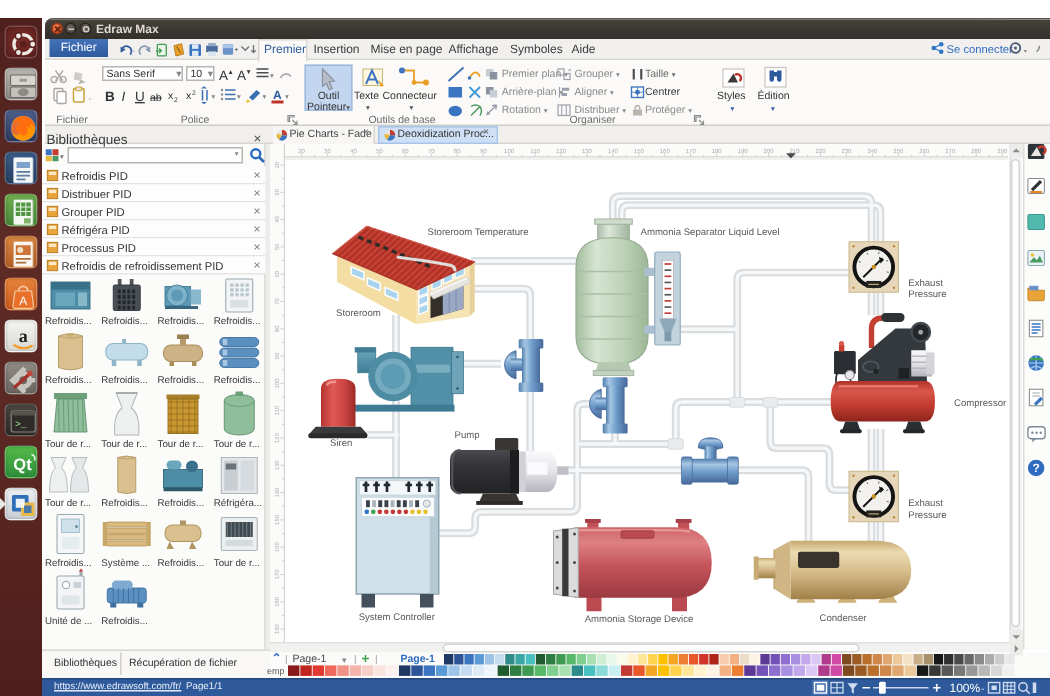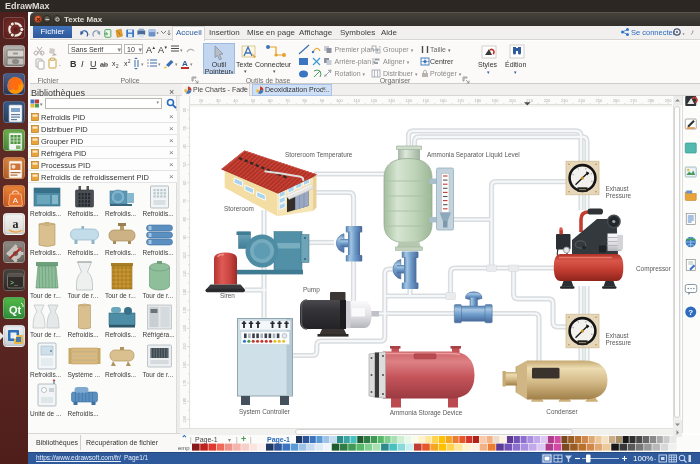--- a/index.html
+++ b/index.html
@@ -11,21 +11,20 @@
   #launcher { position:absolute; left:0; top:12px; width:28px; height:452px; z-index:49;
     background:linear-gradient(180deg,#4e201d 0%,#5d2b25 30%,#5a2621 70%,#4f1e1b 100%); }
   .tile { position:absolute; z-index:51; left:2.5px; width:22px; height:22px; border-radius:4px; border:1px solid rgba(255,255,255,0.18); box-shadow:inset 0 0 2px rgba(0,0,0,0.25); overflow:hidden; }
   #titlebar { position:absolute; left:30px; top:12px; width:670px; height:14px; background:linear-gradient(180deg,#474239 0%,#3b3733 55%,#33302b 100%); border-top-left-radius:5px; border-top:1px solid #5a544c; z-index:10; }
   .wbtn { position:absolute; width:8px; height:8px; border-radius:50%; z-index:11; }
 </style>
 </head>
 <body>
 <div id="screen">
 
-<div id="topbar">EdrawMax</div>
 
 <div id="launcher"></div>
 
 <div class="tile" style="top:17px; background:radial-gradient(circle at 50% 45%,#7c2f2a,#5a1f1c);">
  <svg width="23" height="23" viewBox="0 0 23 23">
         <circle cx="11.5" cy="11.5" r="6.2" fill="none" stroke="#efeae4" stroke-width="2.2"></circle>
         <circle cx="11.5" cy="11.5" r="2.2" fill="#5a1f1c"></circle>
         <circle cx="17.8" cy="11.5" r="2.1" fill="#efeae4" stroke="#5a1f1c" stroke-width="1"></circle>
         <circle cx="8.3" cy="17" r="2.1" fill="#efeae4" stroke="#5a1f1c" stroke-width="1"></circle>
         <circle cx="8.3" cy="6" r="2.1" fill="#efeae4" stroke="#5a1f1c" stroke-width="1"></circle>
@@ -147,21 +146,21 @@
 <div class="wbtn" style="left:43px; top:15px; background:radial-gradient(circle at 40% 35%,#6a645c,#433e38); border:1px solid #2a2722;">
   <svg width="7" height="7" viewBox="0 0 7 7" style="position:absolute;left:0;top:0">
         <path d="M1.6 3.5 h3.8" stroke="#cfcac2" stroke-width="1.1"></path>
       </svg>
 </div>
 <div class="wbtn" style="left:52.5px; top:15px; background:radial-gradient(circle at 40% 35%,#6a645c,#433e38); border:1px solid #2a2722;">
   <svg width="7" height="7" viewBox="0 0 7 7" style="position:absolute;left:0;top:0">
         <circle cx="3.5" cy="3.5" r="1.7" fill="none" stroke="#cfcac2" stroke-width="1"></circle>
       </svg>
 </div>
-<div class="t" style="left:64px; top:15px; font-size:8px; font-weight:bold; color:#dfdbd2; z-index:11;">Texte Max</div>
+<div class="t" style="left:64px; top:15px; font-size:8px; font-weight:bold; color:#dfdbd2; z-index:11;">Edraw Max</div>
 
 <div class="abs" style="left:30px; top:26px; width:670px; height:14px; background:#f1f0ee; border-bottom:1px solid #d8d6d2; z-index:5;"></div>
 
 <div class="abs" style="left:33px; top:26px; width:39px; height:11.5px; background:linear-gradient(180deg,#4272b8,#2e5a9e); color:#fff; font-size:8px; text-align:center; line-height:11.5px; z-index:6;">Fichier</div>
 
 <svg class="abs" style="left:75px; top:26.5px; z-index:6;" width="88" height="12" viewBox="0 0 95 14">
   <path d="M3 9 a4 4 0 1 1 7 2" fill="none" stroke="#2e5a9e" stroke-width="1.4"></path>
       <path d="M2 5 l1.5 4 3-2.2z" fill="#2e5a9e"></path>
   <text x="12" y="10" font-size="6" fill="#999">-</text>
   <path d="M25 9 a4 4 0 1 0 -7 2" fill="none" stroke="#8a9ab0" stroke-width="1.4"></path>
@@ -180,21 +179,21 @@
       <rect x="82" y="3" width="8" height="3" fill="#a8c4e8"></rect>
   <path d="M91.5 7 l2 0 m-1-1 0 2" stroke="#555" stroke-width="0.7"></path>
 </svg>
 <svg class="abs" style="left:160px; top:28px; z-index:6;" width="14" height="10" viewBox="0 0 14 10">
       <path d="M1 3 l2.5 2.5 L6 3" stroke="#777" stroke-width="1" fill="none"></path>
       <path d="M9 6 h4 m-2-4 v4" stroke="#777" stroke-width="0" fill="none"></path>
       <path d="M9 2 v5 m-1.5-1.5 l1.5 1.5 1.5-1.5" stroke="#777" stroke-width="0.9" fill="none"></path>
     </svg>
 
 <div class="abs" style="left:172px; top:26px; width:33px; height:15px; background:#fbfaf8; border:1px solid #d8d6d2; border-bottom:none; z-index:6;"></div>
-<div class="t" style="left:176px; top:28px; font-size:8px; color:#2d5b9d; z-index:7;">Accueil</div>
+<div class="t" style="left:176px; top:28px; font-size:8px; color:#2d5b9d; z-index:7;">Premier</div>
 <div class="t rtab" style="left:209px; top:28px; font-size:8px; color:#3b3b3b; z-index:6;">Insertion</div>
 <div class="t rtab" style="left:247px; top:28px; font-size:8px; color:#3b3b3b; z-index:6;">Mise en page</div>
 <div class="t rtab" style="left:299px; top:28px; font-size:8px; color:#3b3b3b; z-index:6;">Affichage</div>
 <div class="t rtab" style="left:340px; top:28px; font-size:8px; color:#3b3b3b; z-index:6;">Symboles</div>
 <div class="t rtab" style="left:381px; top:28px; font-size:8px; color:#3b3b3b; z-index:6;">Aide</div>
 
 <svg class="abs" style="left:620px; top:27px; z-index:6;" width="10" height="10" viewBox="0 0 10 10">
       <circle cx="7.5" cy="2.5" r="1.5" fill="#2e75c8"></circle>
       <circle cx="7.5" cy="7.5" r="1.5" fill="#2e75c8"></circle>
       <circle cx="2.5" cy="5" r="1.5" fill="#2e75c8"></circle>

